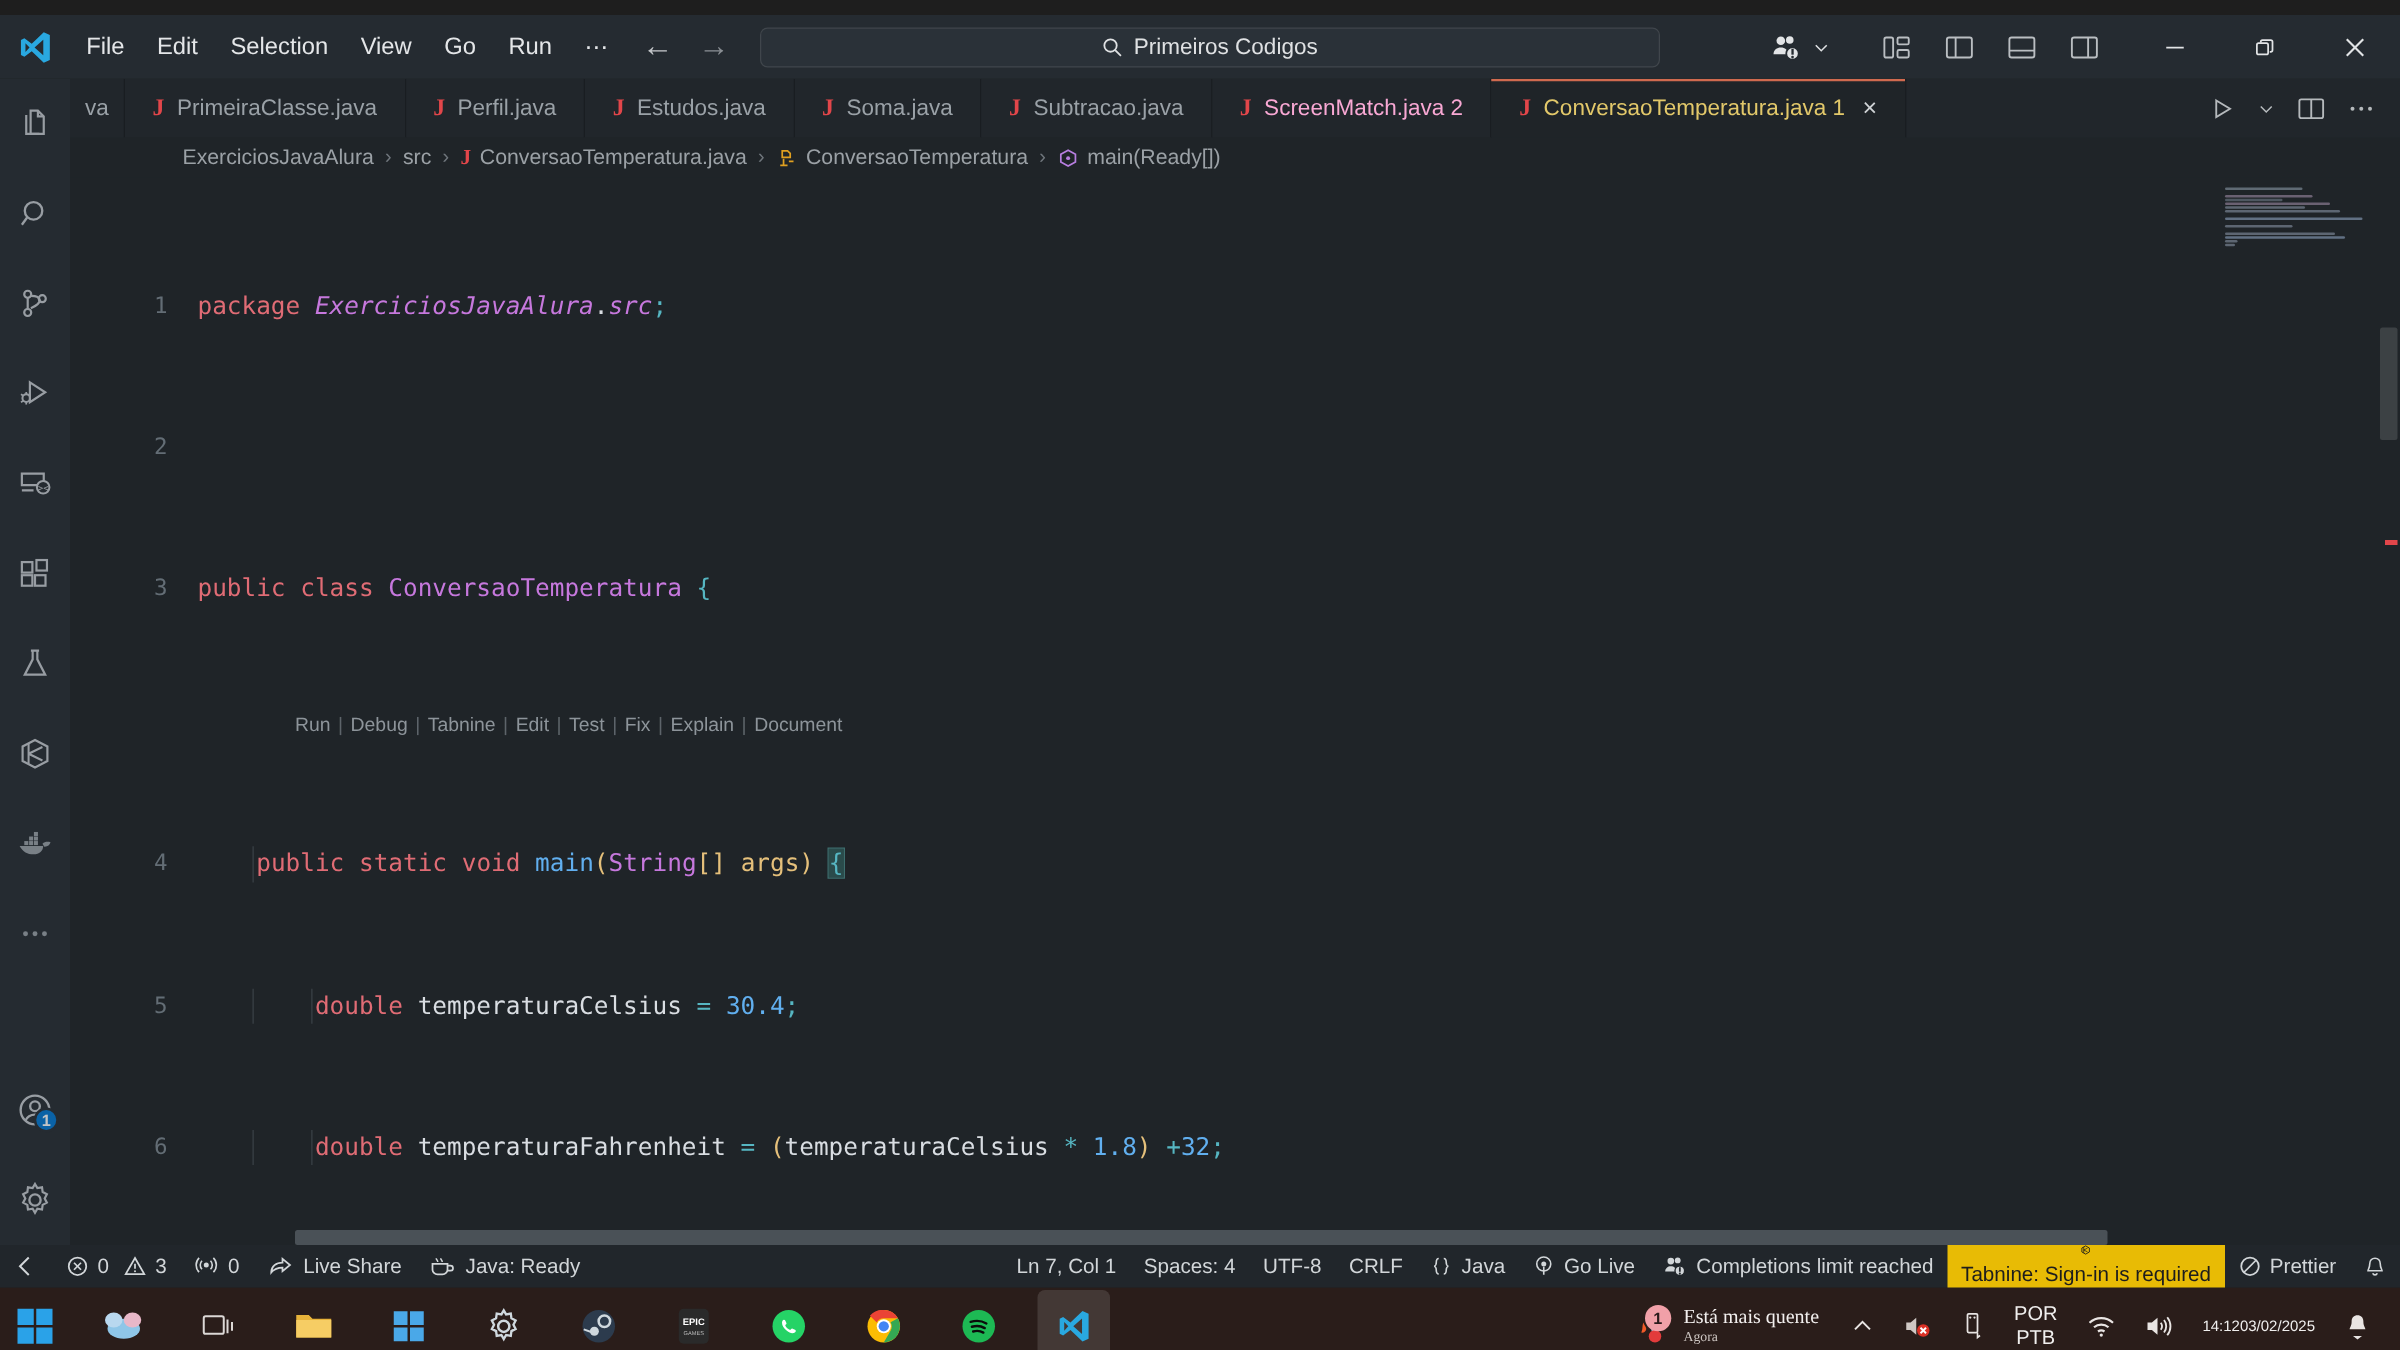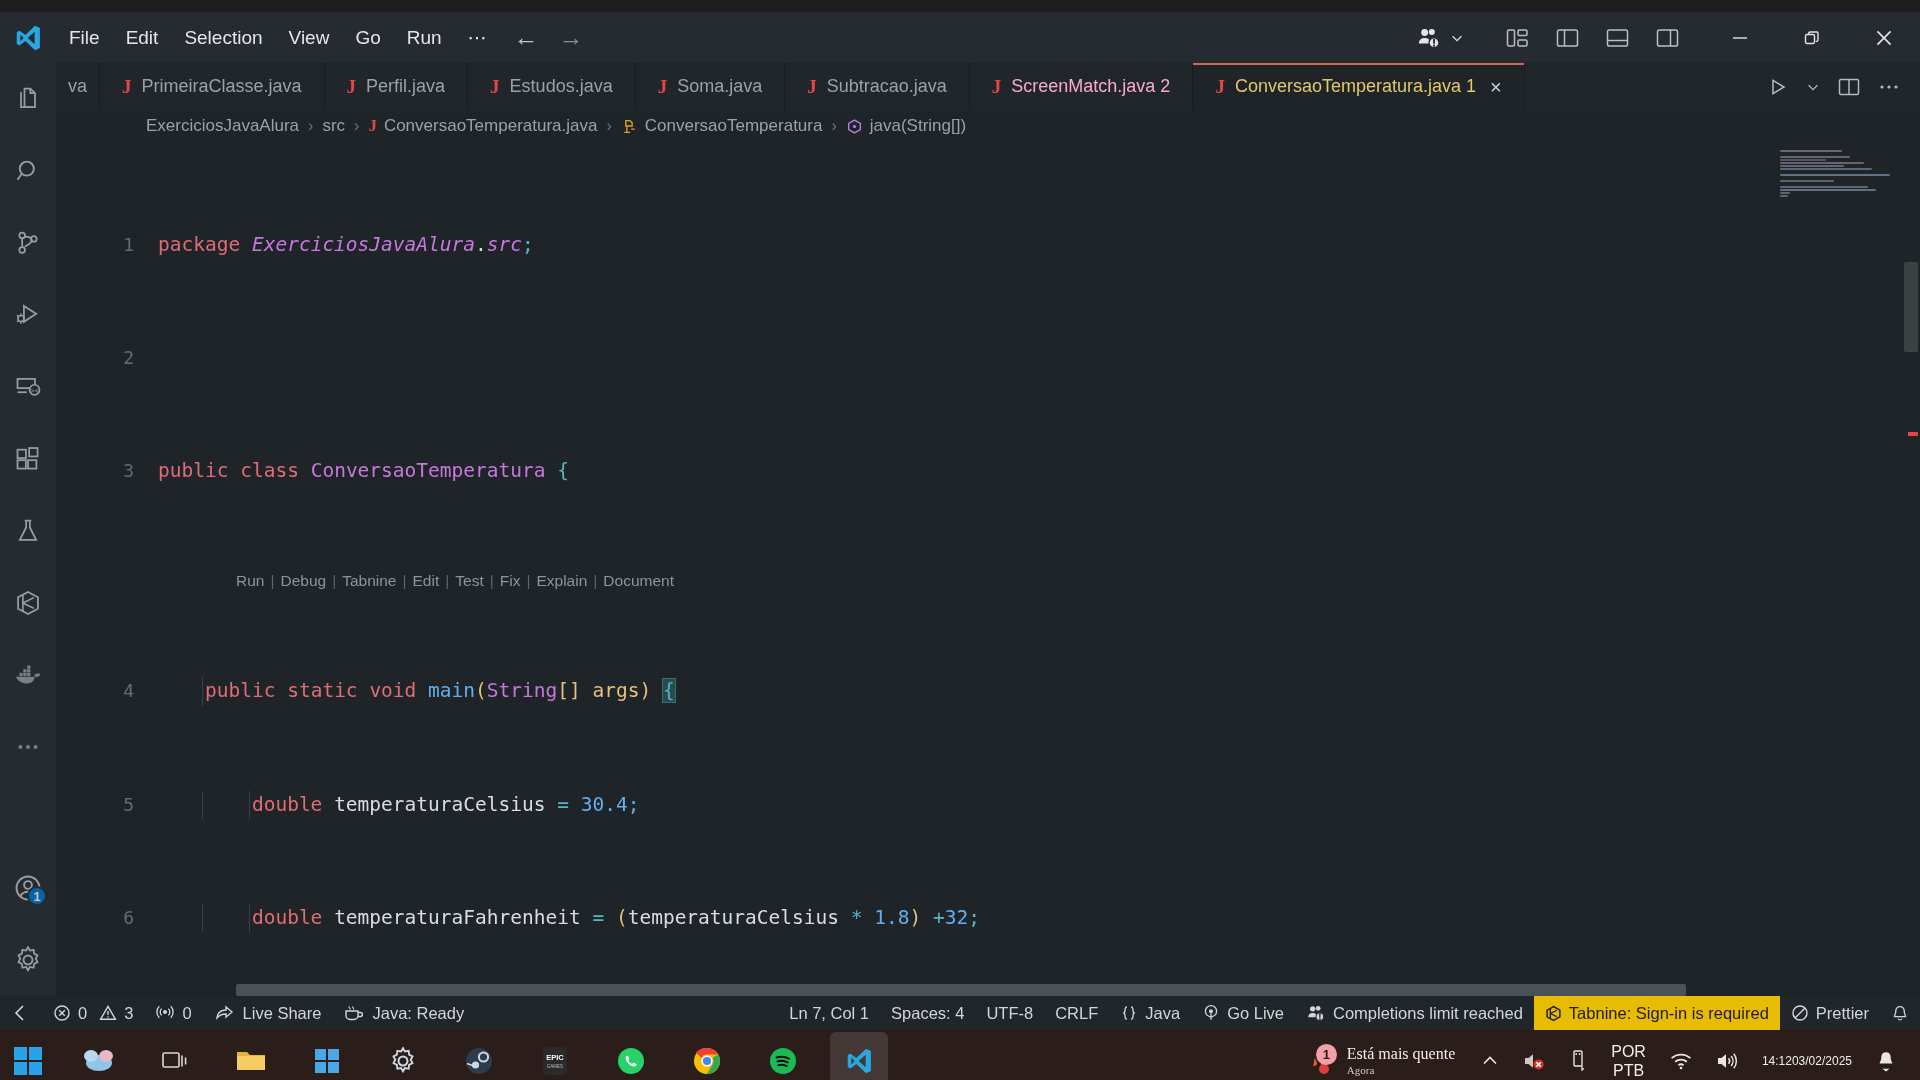--- a/index.html
+++ b/index.html
@@ -134,21 +134,21 @@
   }
   .err-mark { position: absolute; right: 2px; width: 10px; height: 4px; background: #e2464a; }
 
   
   .statusbar {
     height: 34px; background: #21262b; display: flex; align-items: center;
     flex: 0 0 34px; color: #d2d6d9; font-size: 16.5px; position: relative; z-index: 15;
   }
   .sb-item { display: flex; align-items: center; gap: 7px; padding: 0 11px; height: 100%; cursor: pointer; white-space: nowrap; }
   .sb-spacer { flex: 1 1 auto; }
-  .sb-warn { background: #e8bb05; color: #1d1d1d; }
+  .sb-warn { background: #e8bb05; color: #1d1d1d; flex-direction: column; }
 
   
   .taskbar {
     height: 62px; background: #2a1d1a; display: flex; align-items: center;
     flex: 0 0 62px; position: relative; color: #f0efee;
   }
   .tb-start { width: 56px; display: flex; align-items: center; justify-content: center; cursor: pointer; }
   .tb-search {
     width: 290px; height: 40px; background: #3c2d27; border-radius: 20px; display: flex;
     align-items: center; gap: 12px; padding: 0 16px; margin-left: 8px; cursor: text;
@@ -200,20 +200,27 @@
       <div class="menu-item">Go</div>
       <div class="menu-item">Run</div>
       <div class="menu-item">⋯</div>
     </div>
 
     <div class="nav-arrows">
       <span class="nav-arrow">←</span>
       <span class="nav-arrow dim">→</span>
     </div>
 
+    <div class="cmd-center">
+      <svg width="18" height="18" viewBox="0 0 16 16">
+          <circle cx="6.6" cy="6.6" r="4.4" fill="none" stroke="#dfe1e3" stroke-width="1.3"></circle>
+          <line x1="9.9" y1="9.9" x2="14" y2="14" stroke="#dfe1e3" stroke-width="1.3"></line>
+        </svg>
+      <span class="cmd-text">Primeiros Codigos</span>
+    </div>
 
     <div class="tb-right">
       <div class="acct-wrap">
         <svg width="26" height="26" viewBox="0 0 24 24">
           <circle cx="8" cy="7" r="3.2" fill="#e2e4e6"></circle>
           <path d="M2.6 17c0-3.1 2.4-5 5.4-5s5.4 1.9 5.4 5z" fill="#e2e4e6"></path>
           <circle cx="14.6" cy="6.4" r="2.8" fill="#e2e4e6"></circle>
           <path d="M13 13.2c2.4-1.1 6 .2 6 3.8h-4.1z" fill="#e2e4e6"></path>
           <circle cx="16.6" cy="16.4" r="4.6" fill="#e2e4e6" stroke="#252b31" stroke-width="1.3"></circle>
           <rect x="15.8" y="12.9" width="1.7" height="4.4" fill="#252b31"></rect>
@@ -453,21 +460,21 @@
               <path d="M5.5 8.5v5M3 13.5h5.5M9.5 10.5h3.5" fill="none" stroke="#e0a020" stroke-width="1.3"></path>
             </svg>
           <span>ConversaoTemperatura</span>
         </span>
         <span class="sep">›</span>
         <span class="crumb">
           <svg width="17" height="17" viewBox="0 0 16 16">
               <path d="M8 2 13.5 5v6L8 14 2.5 11V5z" fill="none" stroke="#b77ee0" stroke-width="1.3"></path>
               <circle cx="8" cy="8" r="1.5" fill="#b77ee0"></circle>
             </svg>
-          <span>java(String[])</span>
+          <span>main(Ready[])</span>
         </span>
       </div>
 
       <div class="codewrap">
         <div class="code">
 
           <div class="cline">
             <span class="lnum">1</span>
             <span class="ctext"><span class="kr">package</span> <span class="pkgital">ExerciciosJavaAlura</span><span class="var">.</span><span class="pkgital">src</span><span class="op">;</span></span>
           </div>

